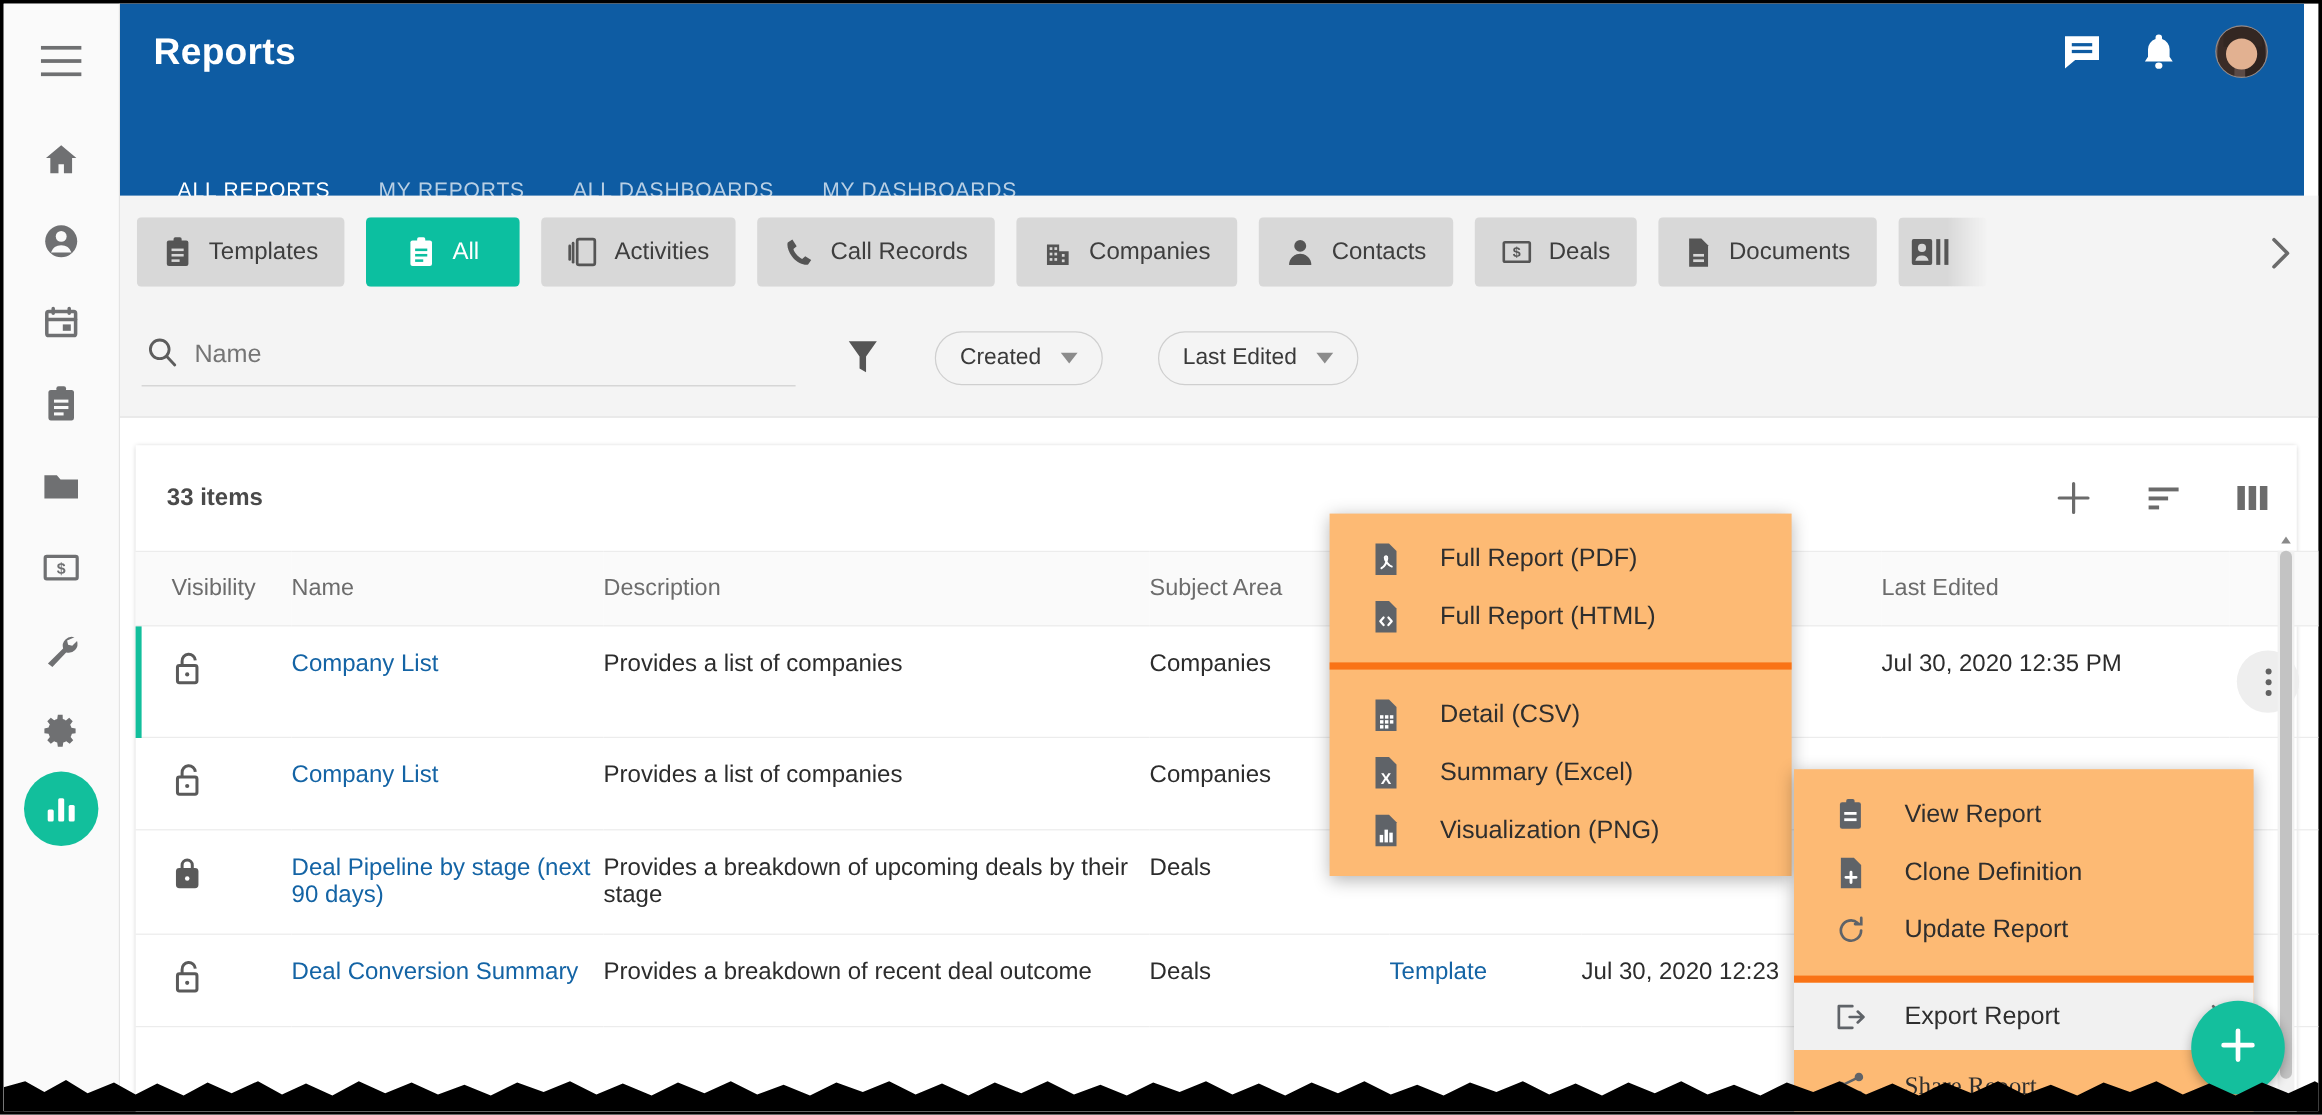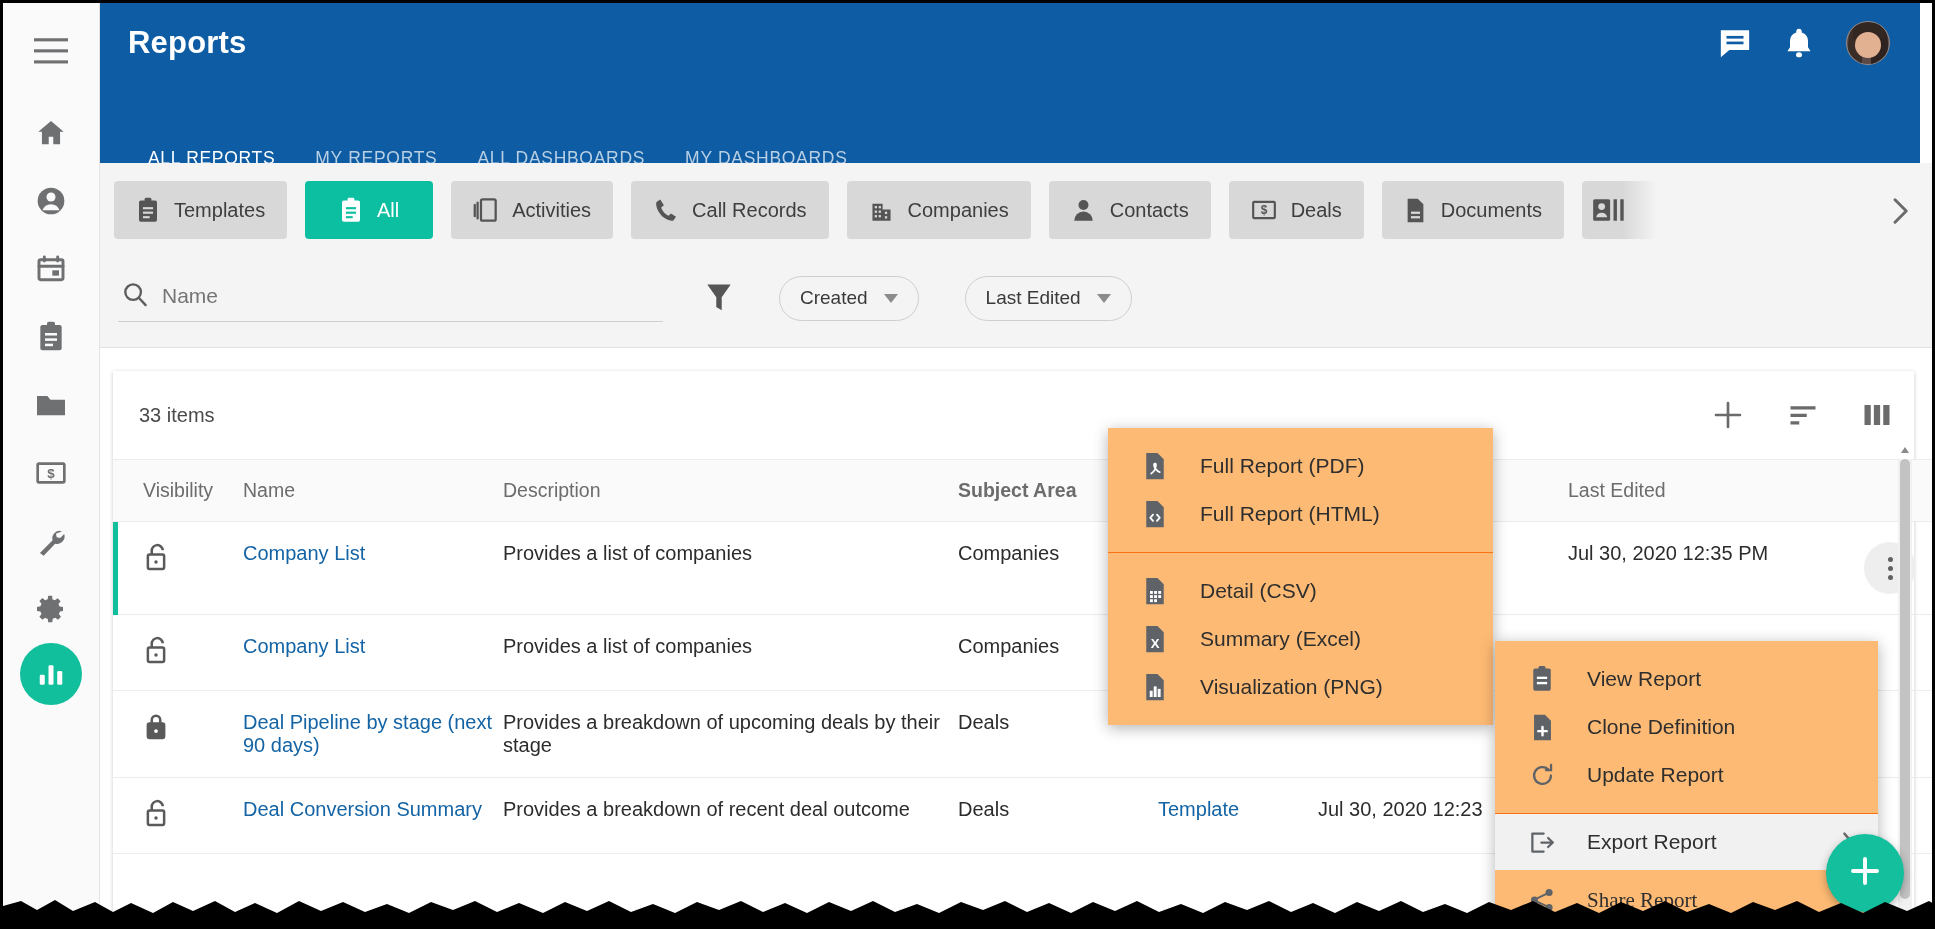--- a/index.html
+++ b/index.html
@@ -159,41 +159,41 @@
   
   .card {
     position: absolute; left: 110px; top: 368px; right: 18px; bottom: -4px;
     background: #ffffff;
     box-shadow: 0 1px 4px rgba(0,0,0,.22);
   }
   .card-top {
     height: 88px; display: flex; align-items: center;
     padding: 0 22px 0 26px;
   }
-  .items-count { font-size: 20px; color: #4a4a4a; }
+  .items-count { font-size: 20px; color: #4a4a4a; font-weight: bold; }
   .card-top-actions {
     margin-left: auto; display: flex; align-items: center; gap: 44px;
     color: #6b6b6b;
   }
   .card-top-actions .ti { cursor: pointer; display: flex; }
 
   table { width: 100%; border-collapse: collapse; table-layout: fixed; }
   thead th {
     text-align: left;
     font-size: 19.5px; font-weight: normal; color: #6c6c6c;
     background: #fafafa;
     border-top: 1px solid #ececec;
     border-bottom: 1px solid #ececec;
     padding: 17px 0;
     height: 62px;
   }
   .col-vis  { width: 130px; padding-left: 30px !important; }
   .col-name { width: 260px; }
   .col-desc { width: 455px; margin-left: 12px; }
-  .col-subj { width: 200px; font-weight: bold; }
+  .col-subj { width: 200px; }
   .col-type { width: 160px; }
   .col-created { width: 250px; }
   .col-edited { width: 290px; }
   .col-menu { width: 110px; }
 
   tbody td {
     font-size: 20px; color: #2c2c2c;
     border-bottom: 1px solid #ececec;
     padding: 20px 0;
     vertical-align: top;
@@ -228,21 +228,21 @@
     height: 48px; padding: 0 22px 0 30px;
     font-size: 21px; color: #2e2e2e; cursor: pointer;
   }
   .menu-item .mi-ico {
     width: 34px; margin-right: 28px; color: #5f6368;
     display: flex; align-items: center; justify-content: center;
   }
   .menu-item.highlight { background: #f1f1f1; }
   .menu-item .mi-arrow { margin-left: auto; color: #6b6b6b; display: flex; }
   .menu-group { padding: 14px 0; }
-  .menu-group + .menu-group { border-top: 1px solid #f97316; }
+  .menu-group + .menu-group { border-top: 6px solid #f97316; }
 
   
   .fab {
     position: absolute; right: 28px; bottom: 14px;
     width: 78px; height: 78px; border-radius: 50%;
     background: #14bf9d;
     box-shadow: 0 3px 9px rgba(0,0,0,.3);
     display: flex; align-items: center; justify-content: center;
     color: #fff; cursor: pointer; z-index: 60;
   }

